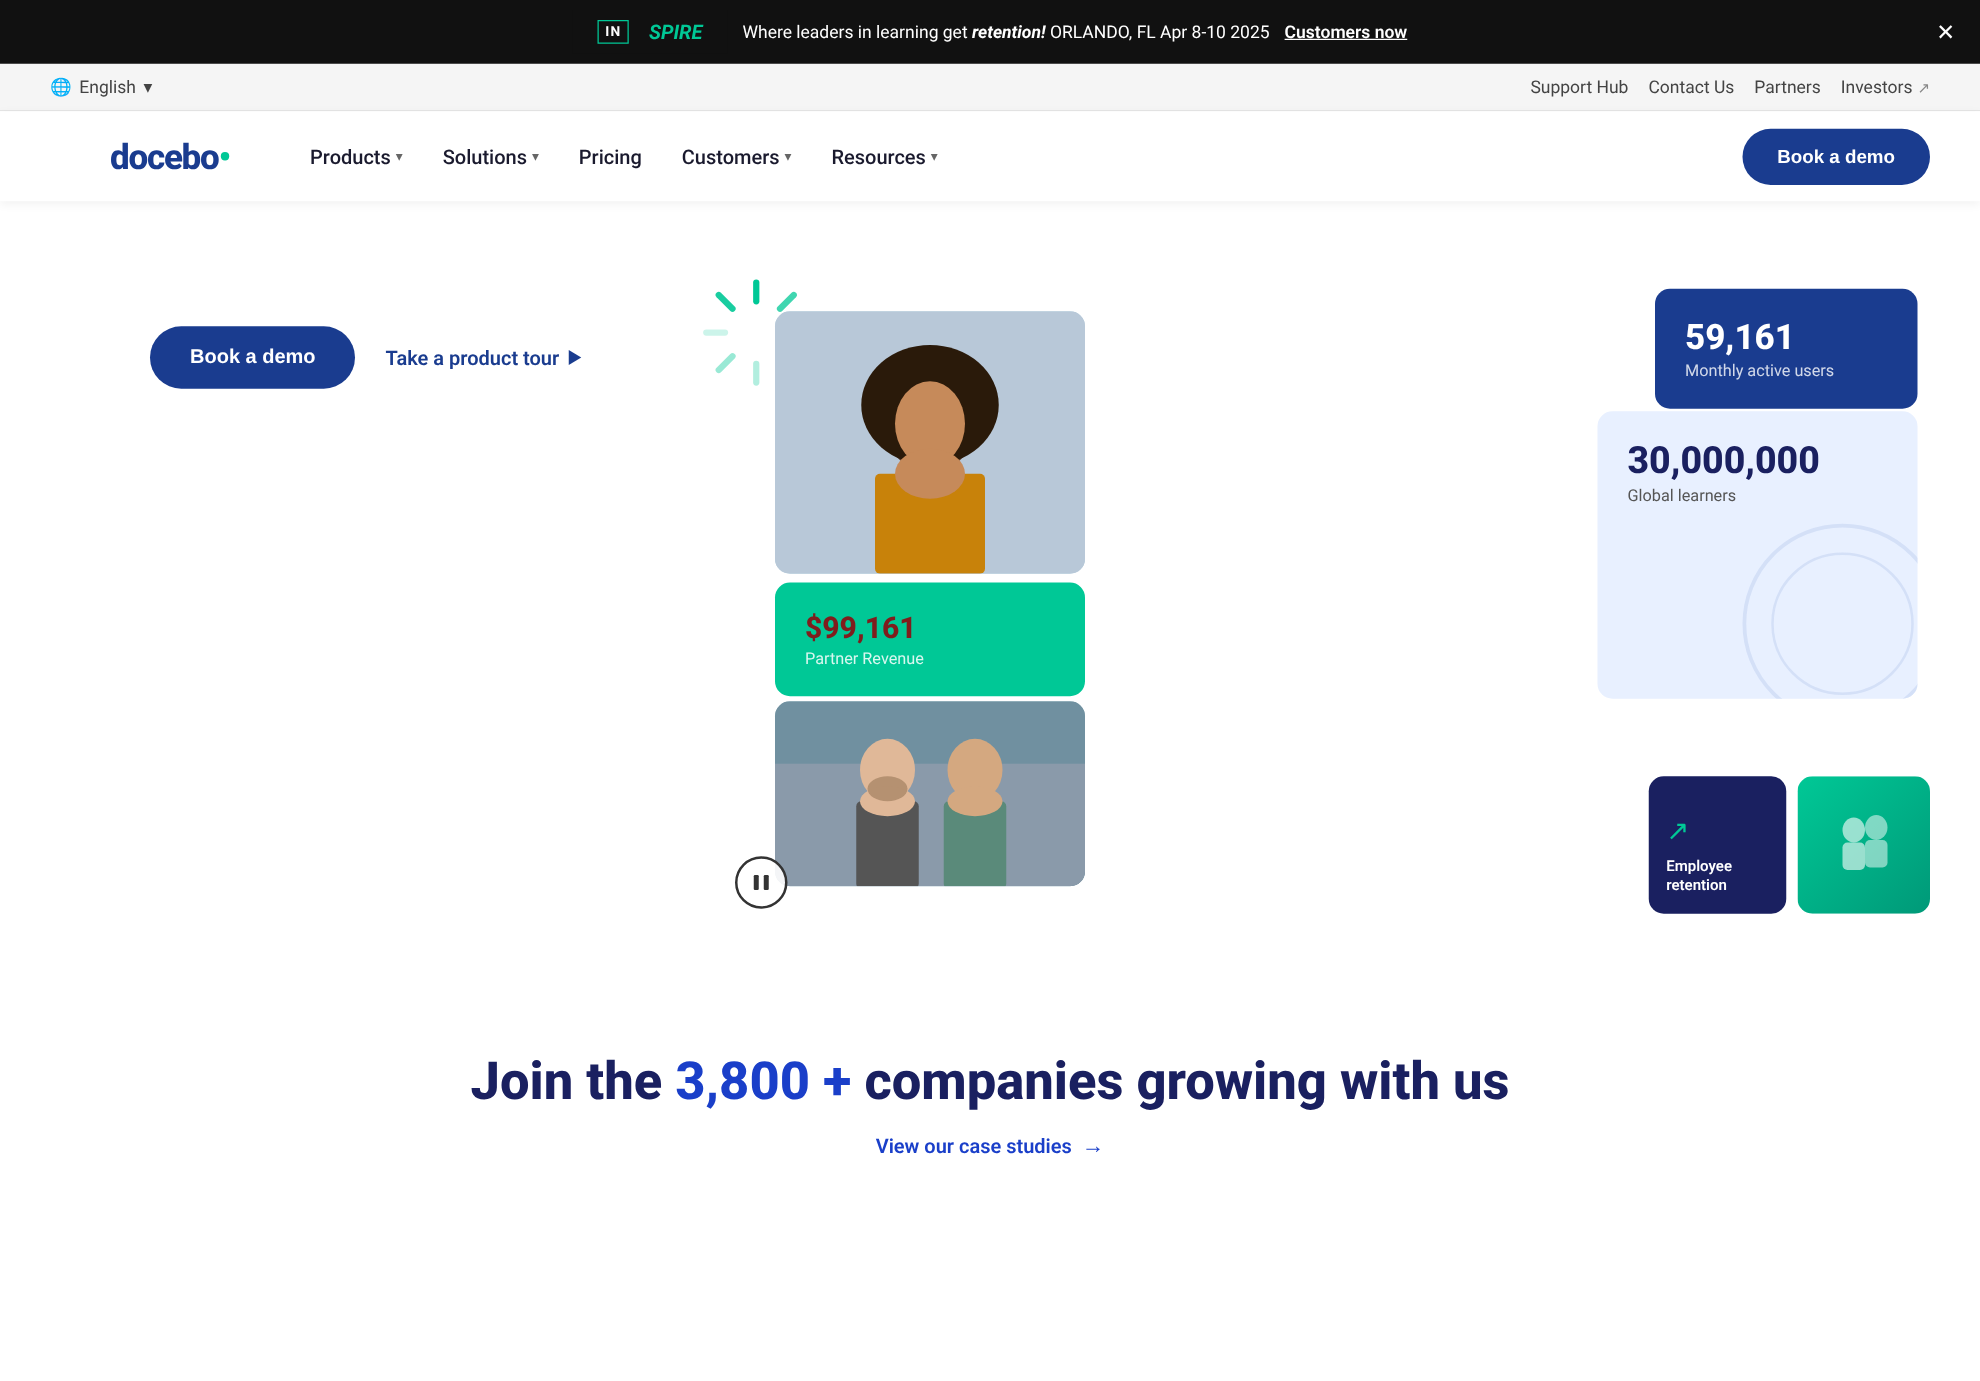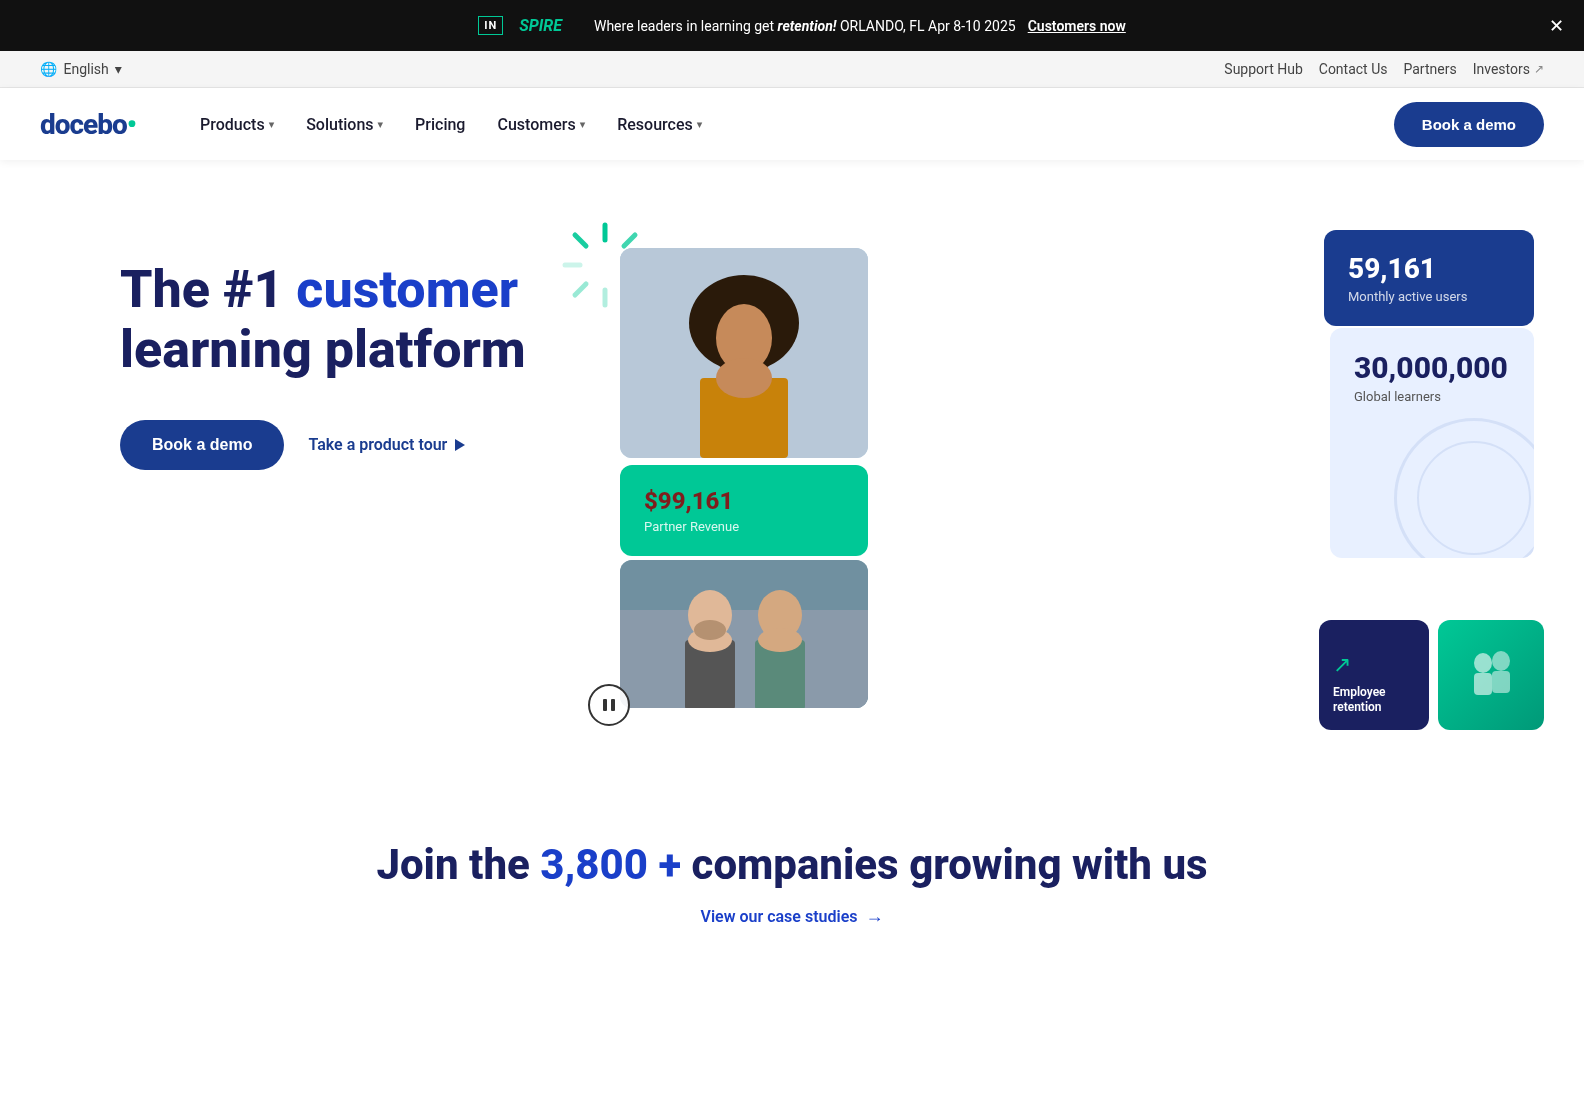--- a/index.html
+++ b/index.html
@@ -82,20 +82,21 @@
       z-index: 10;
     }
     .logo-area { margin-right: 48px; cursor: pointer; }
     .docebo-logo {
       font-size: 28px;
       font-weight: 800;
       color: #1a3c8f;
       letter-spacing: -1px;
       display: flex;
       align-items: center;
+      margin-left: 48px;
     }
     .docebo-logo .dot { color: #00c896; }
     .nav-links { display: flex; align-items: flex-start; gap: 0; flex: 1; }
     .nav-item {
       display: flex;
       align-items: center;
       gap: 4px;
       padding: 8px 16px;
       font-size: 16px;
       font-weight: 500;
@@ -210,21 +211,21 @@
       border-radius: 12px;
       padding: 22px 24px;
     }
     .stat-number { font-size: 28px; font-weight: 800; }
     .stat-label { font-size: 13px; color: rgba(255,255,255,0.8); margin-top: 4px; }
 
     .stat-card-globe {
       position: absolute;
       top: 108px;
       right: 10px;
-      width: 204px;
+      width: 256px;
       background: #e8f0ff;
       border-radius: 12px;
       padding: 22px 24px;
       overflow: hidden;
       min-height: 230px;
     }
     .stat-card-globe .stat-number { color: #1a2060; font-size: 30px; }
     .stat-card-globe .stat-label { color: #555; font-size: 13px; }
     .globe-visual {
       position: absolute;
@@ -413,21 +414,20 @@
     <div class="nav-item">
       <span>Resources</span>
       <span class="chevron">▾</span>
     </div>
   </nav>
   <button class="book-demo-btn">Book a demo</button>
 </header>
 
 <section class="hero">
   <div class="hero-left">
-    <h1 class="hero-title"><span>The #1 </span><span class="highlight">customer</span><br><span> learning platform</span></h1>
     <div class="hero-buttons">
       <button class="hero-book-btn">Book a demo</button>
       <a class="hero-tour-link">
         <span>Take a product tour</span>
         <span class="play-arrow"></span>
       </a>
     </div>
   </div>
 
   <div class="hero-right">

